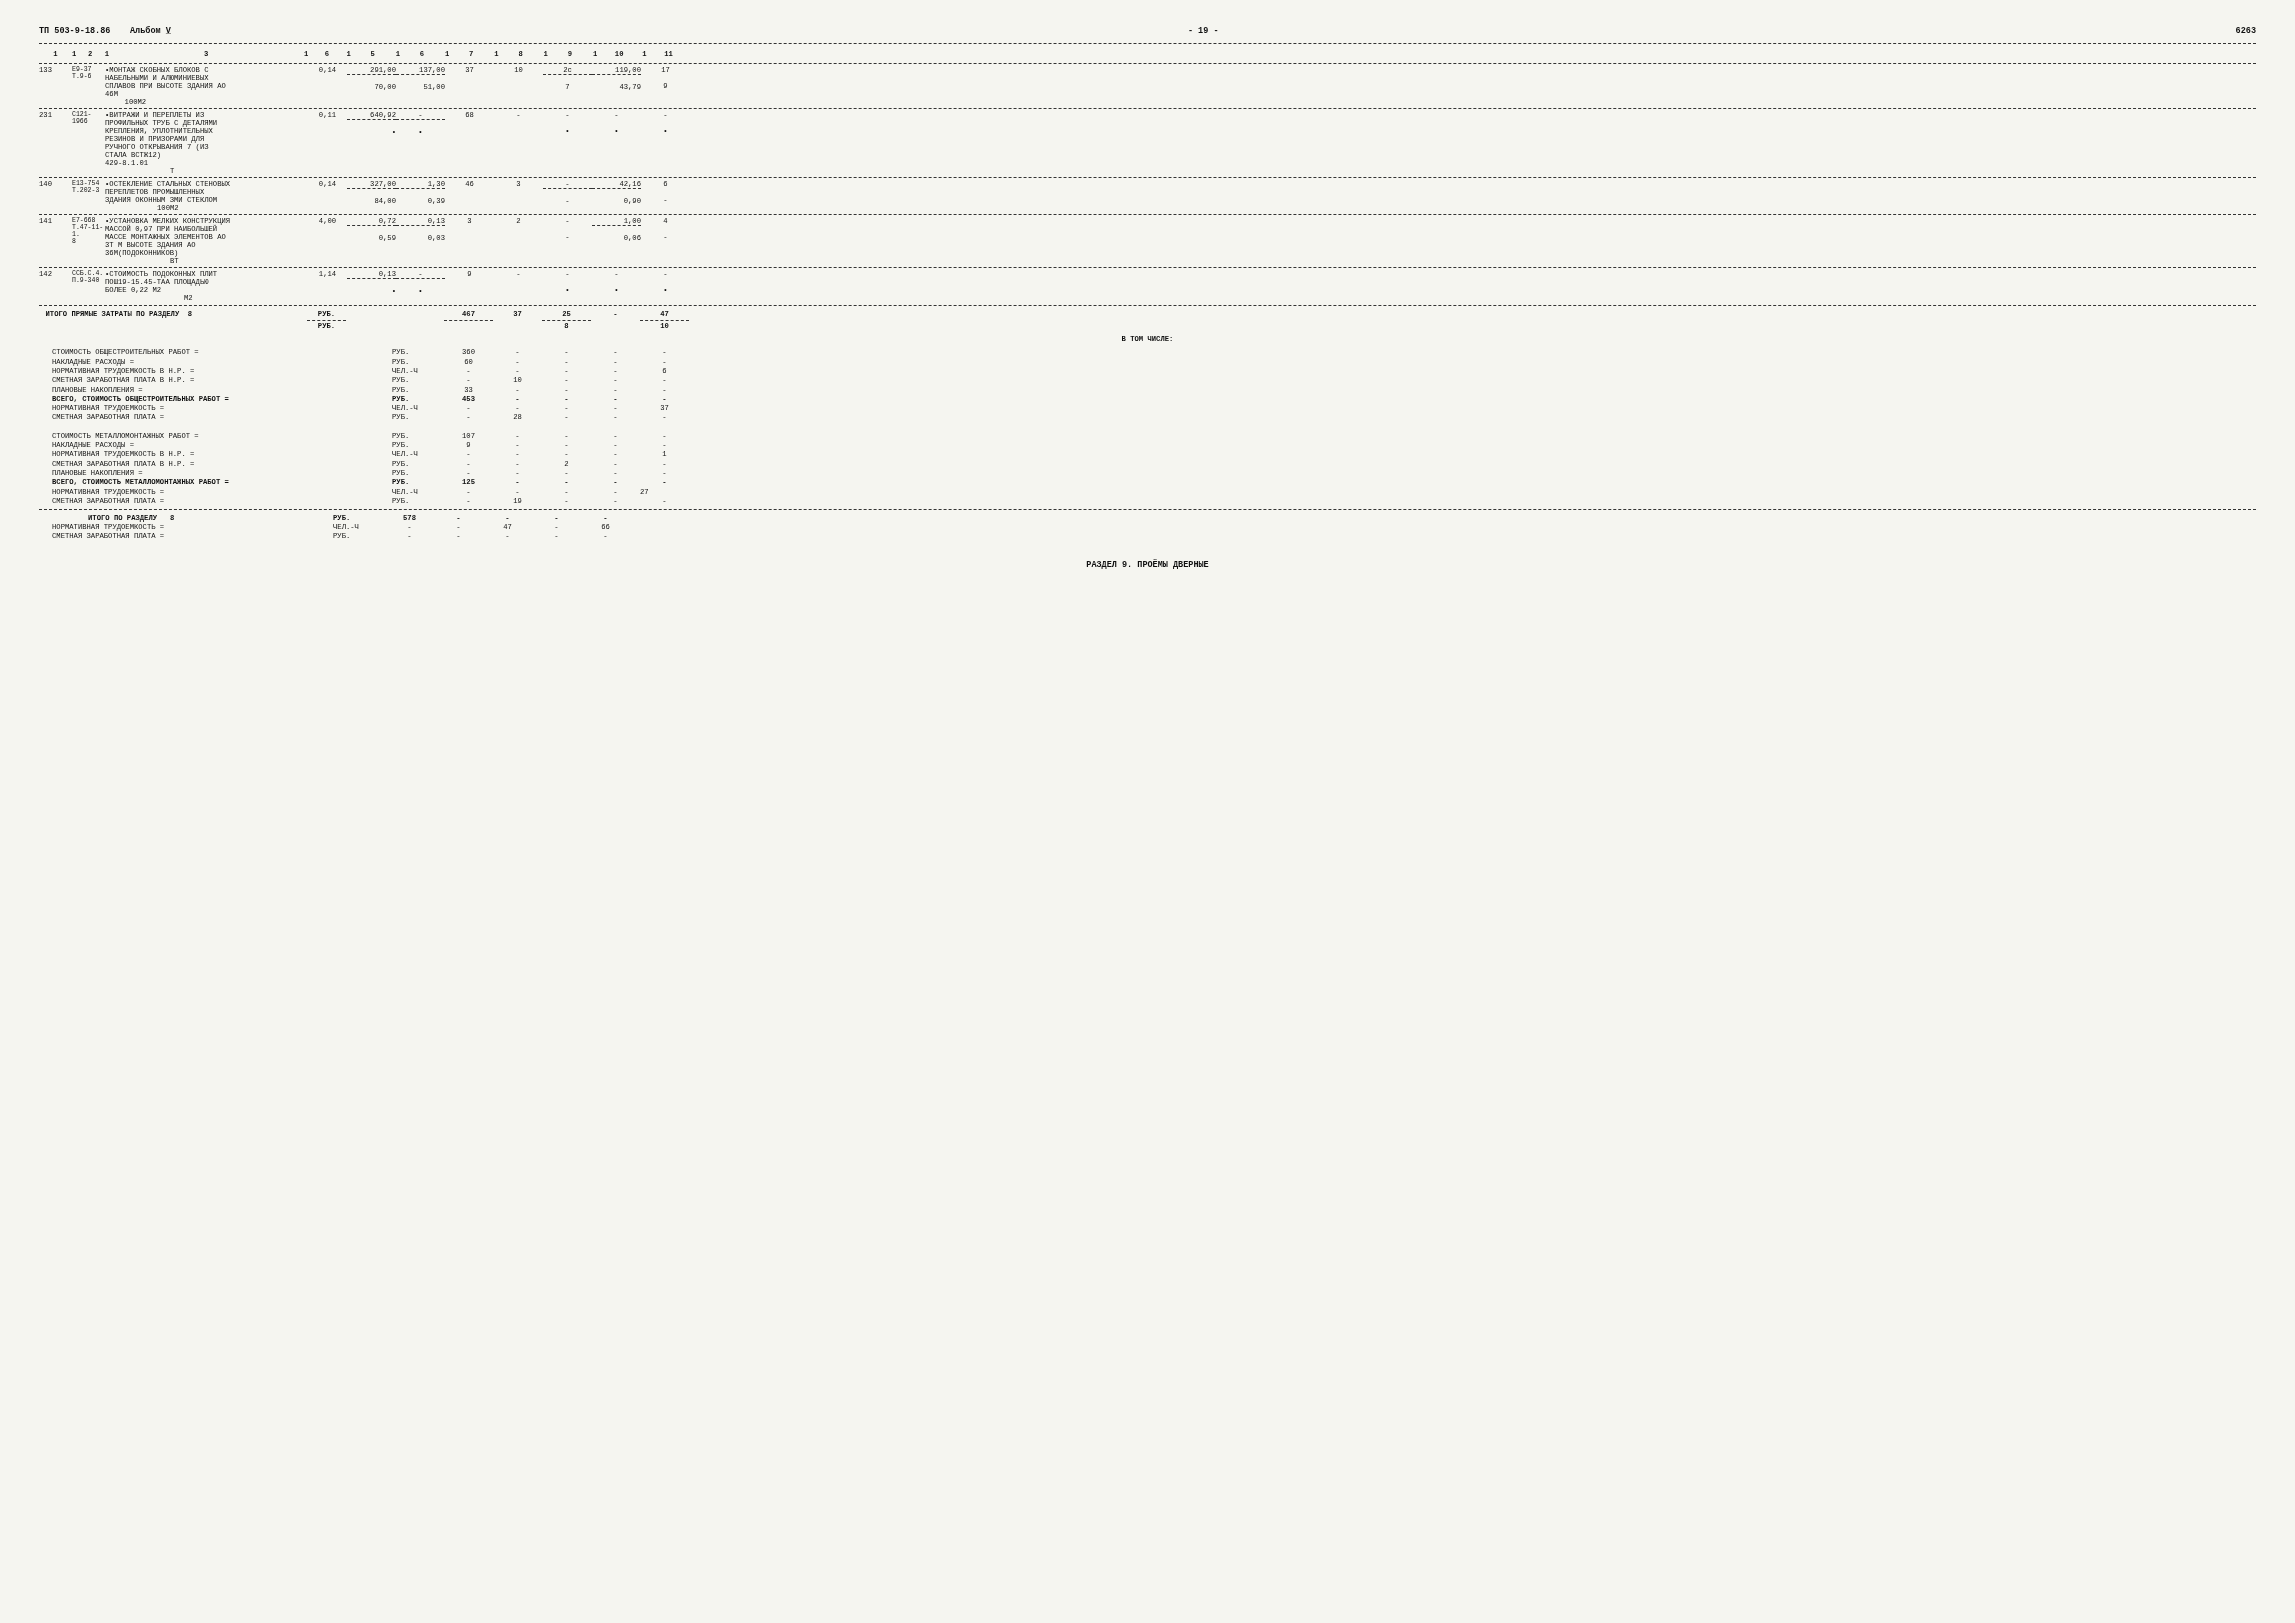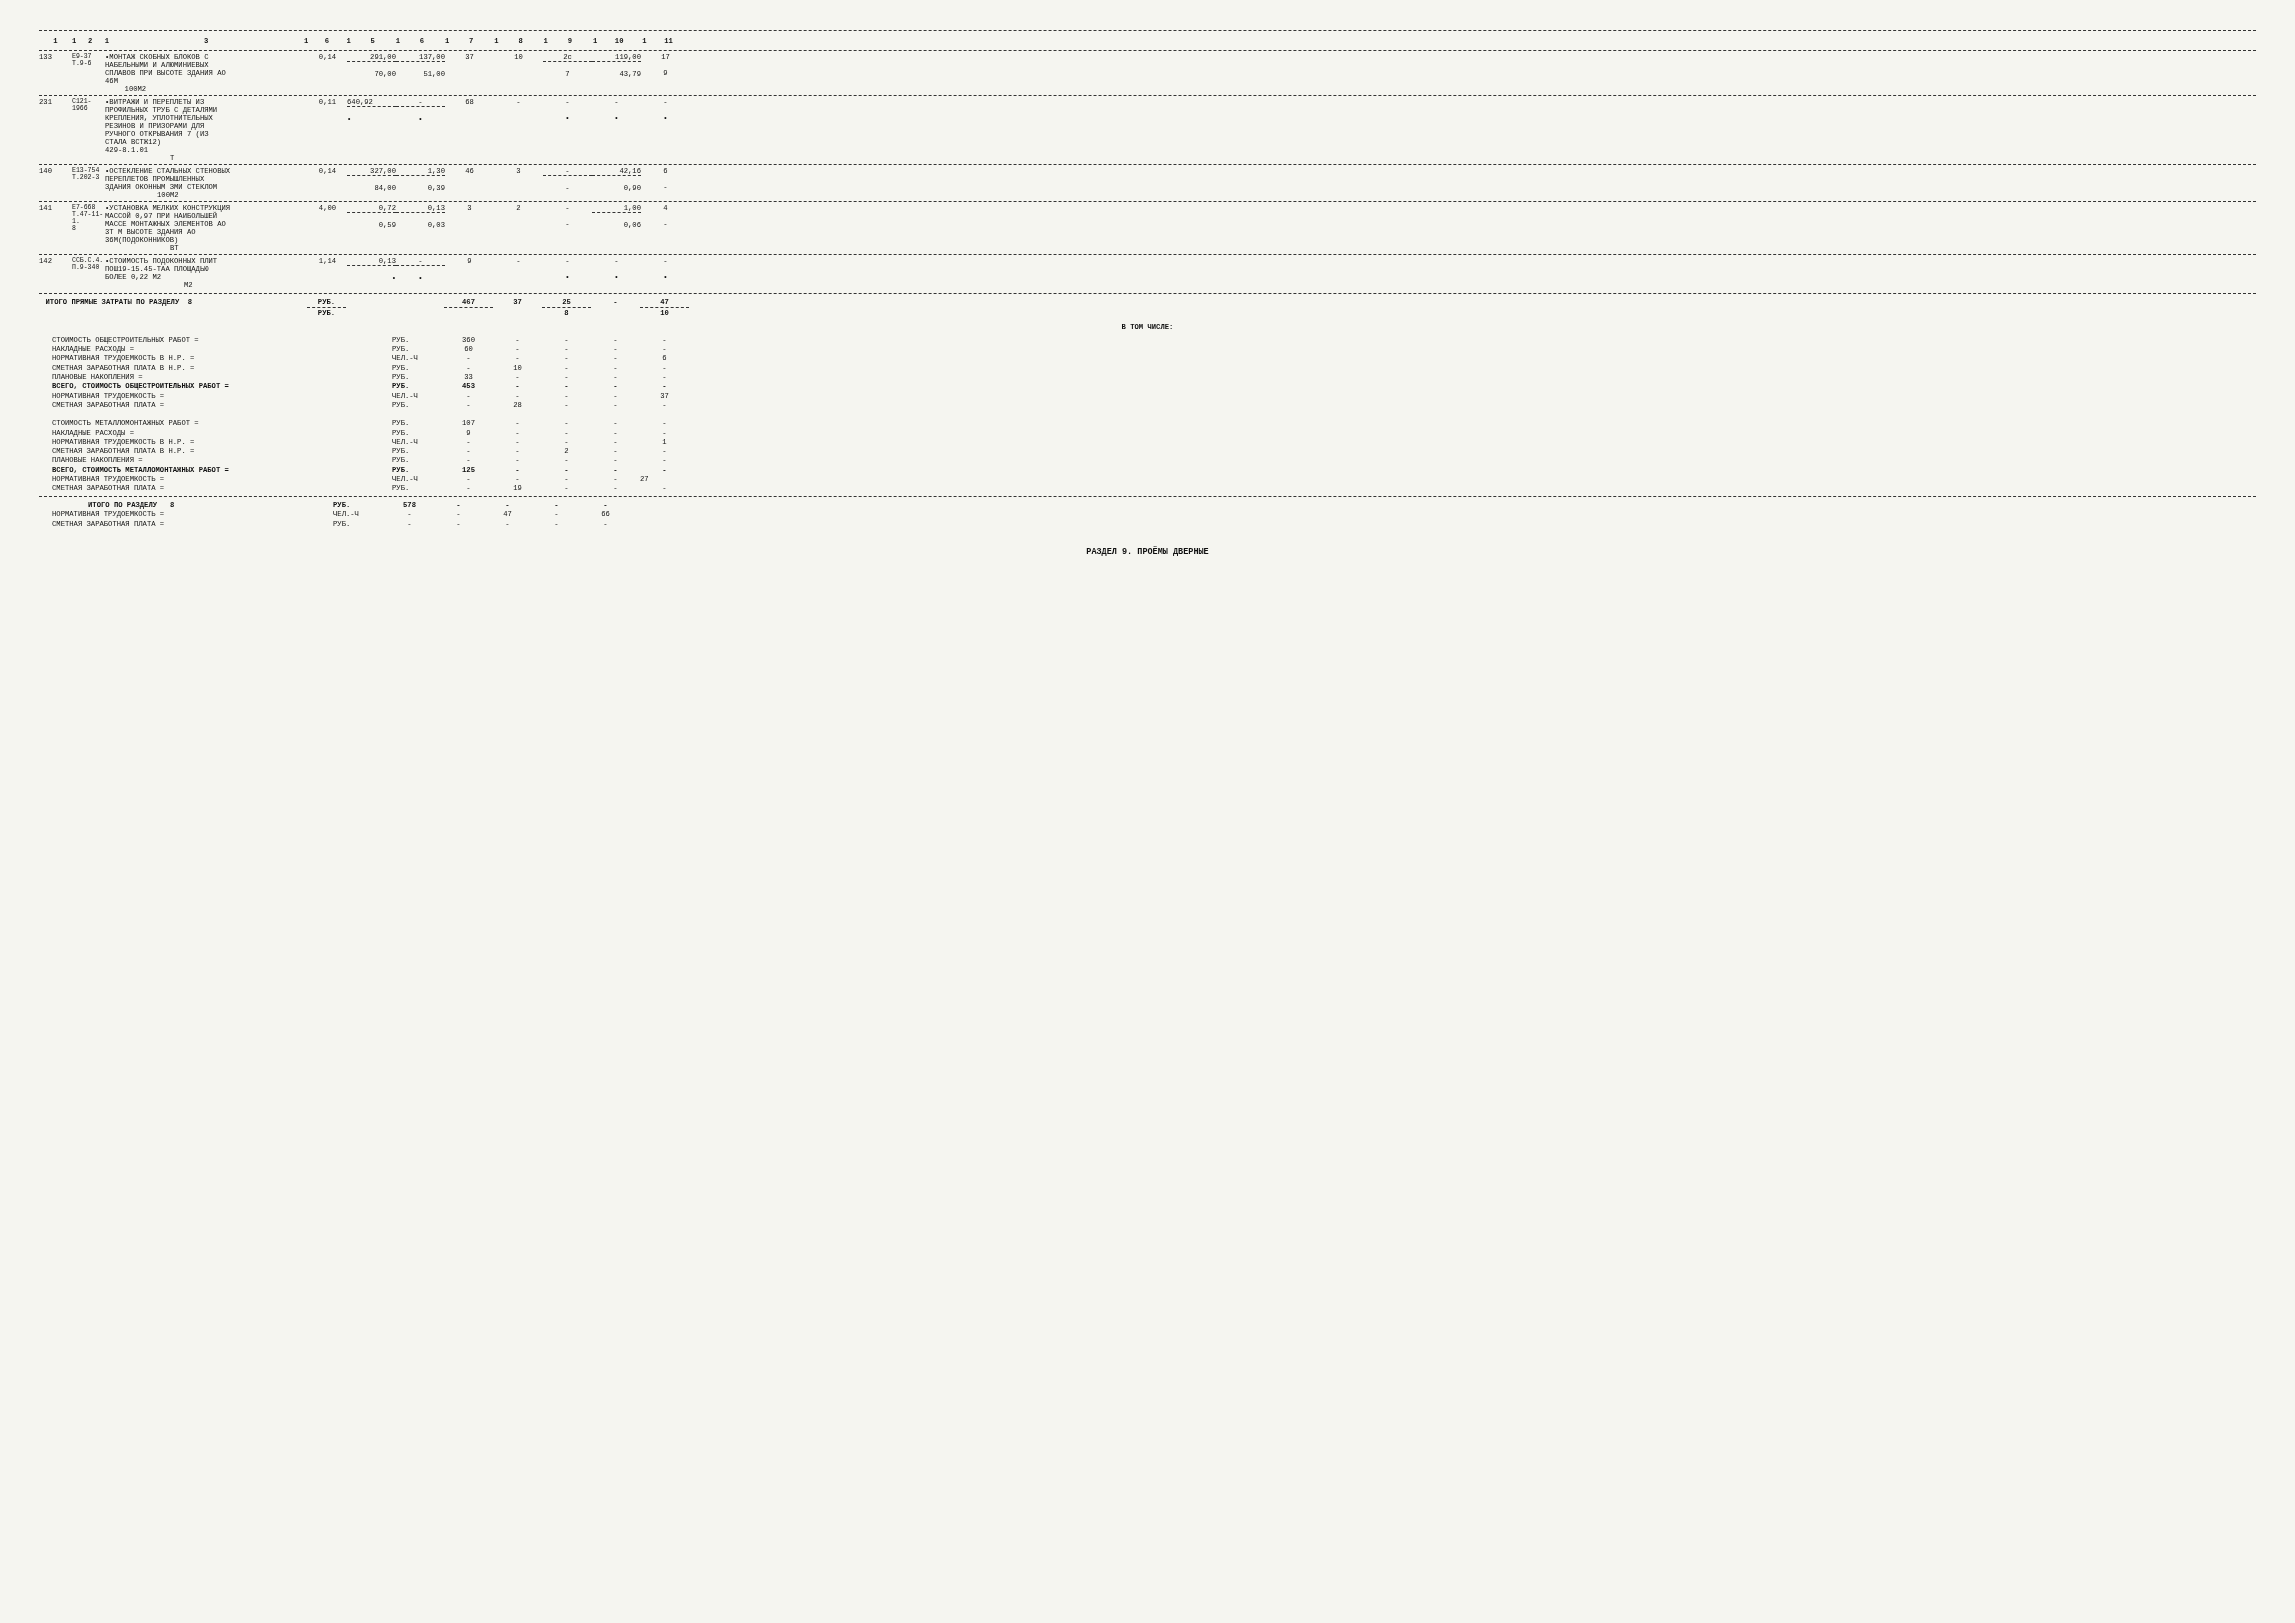--- a/index.html
+++ b/index.html
@@ -50,20 +50,28 @@
       font-size: 8.5px;
       font-weight: bold;
       margin-top: 19.6px;
     }
   </style>
 </head>
 <body>
 
 <div class="page">
 
+  <div class="header-line">
+    <div class="header-left">
+      <span>ТП   503-9-18.86</span>
+      <span>Альбом V̲</span>
+    </div>
+    <span>- 19 -</span>
+    <span>6263</span>
+  </div>
 
 
   <hr class="dashed-line">
 
   <div style="display:flex; font-size:7.2px; font-weight:bold; padding: 2.6px 0;">
     <span style="width:33px; text-align:center;">1</span>
     <span style="width:3.3px; text-align:center;">1</span>
     <span style="width:29.5px; text-align:center;">2</span>
     <span style="width:3.3px; text-align:center;">1</span>
     <span style="width:196px; text-align:center;">3</span>
@@ -114,21 +122,21 @@
       •ВИТРАЖИ И ПЕРЕПЛЕТЫ ИЗ<br>
       ПРОФИЛЬНЫХ ТРУБ С ДЕТАЛЯМИ<br>
       КРЕПЛЕНИЯ, УПЛОТНИТЕЛЬНЫХ<br>
       РЕЗИНОВ И ПРИЗОРАМИ ДЛЯ<br>
       РУЧНОГО ОТКРЫВАНИЯ 7 (ИЗ<br>
       СТАЛА ВСТЖ12)<br>
       429-8.1.01<br>
       <span style="margin-left:65px;">Т</span>
     </div>
     <div style="width:39px; text-align:center;">0,11</div>
-    <div style="width:49px; text-align:left;">640,92<br><hr style="border:none;border-top:0.7px dashed #333;"><br>•</div>
+    <div style="width:49px; text-align:right;">640,92<br><hr style="border:none;border-top:0.7px dashed #333;"><br>•</div>
     <div style="width:49px; text-align:center;">-<br><hr style="border:none;border-top:0.7px dashed #333;"><br>•</div>
     <div style="width:49px; text-align:center;">68</div>
     <div style="width:49px; text-align:center;">-</div>
     <div style="width:49px; text-align:center;">-<br><br>•</div>
     <div style="width:49px; text-align:center;">-<br><br>•</div>
     <div style="width:49px; text-align:center;">-<br><br>•</div>
   </div>
   <hr class="thin-dashed-line">
 
   <div style="display:flex; font-size:7.2px; margin:1.3px 0; align-items:flex-start;">

